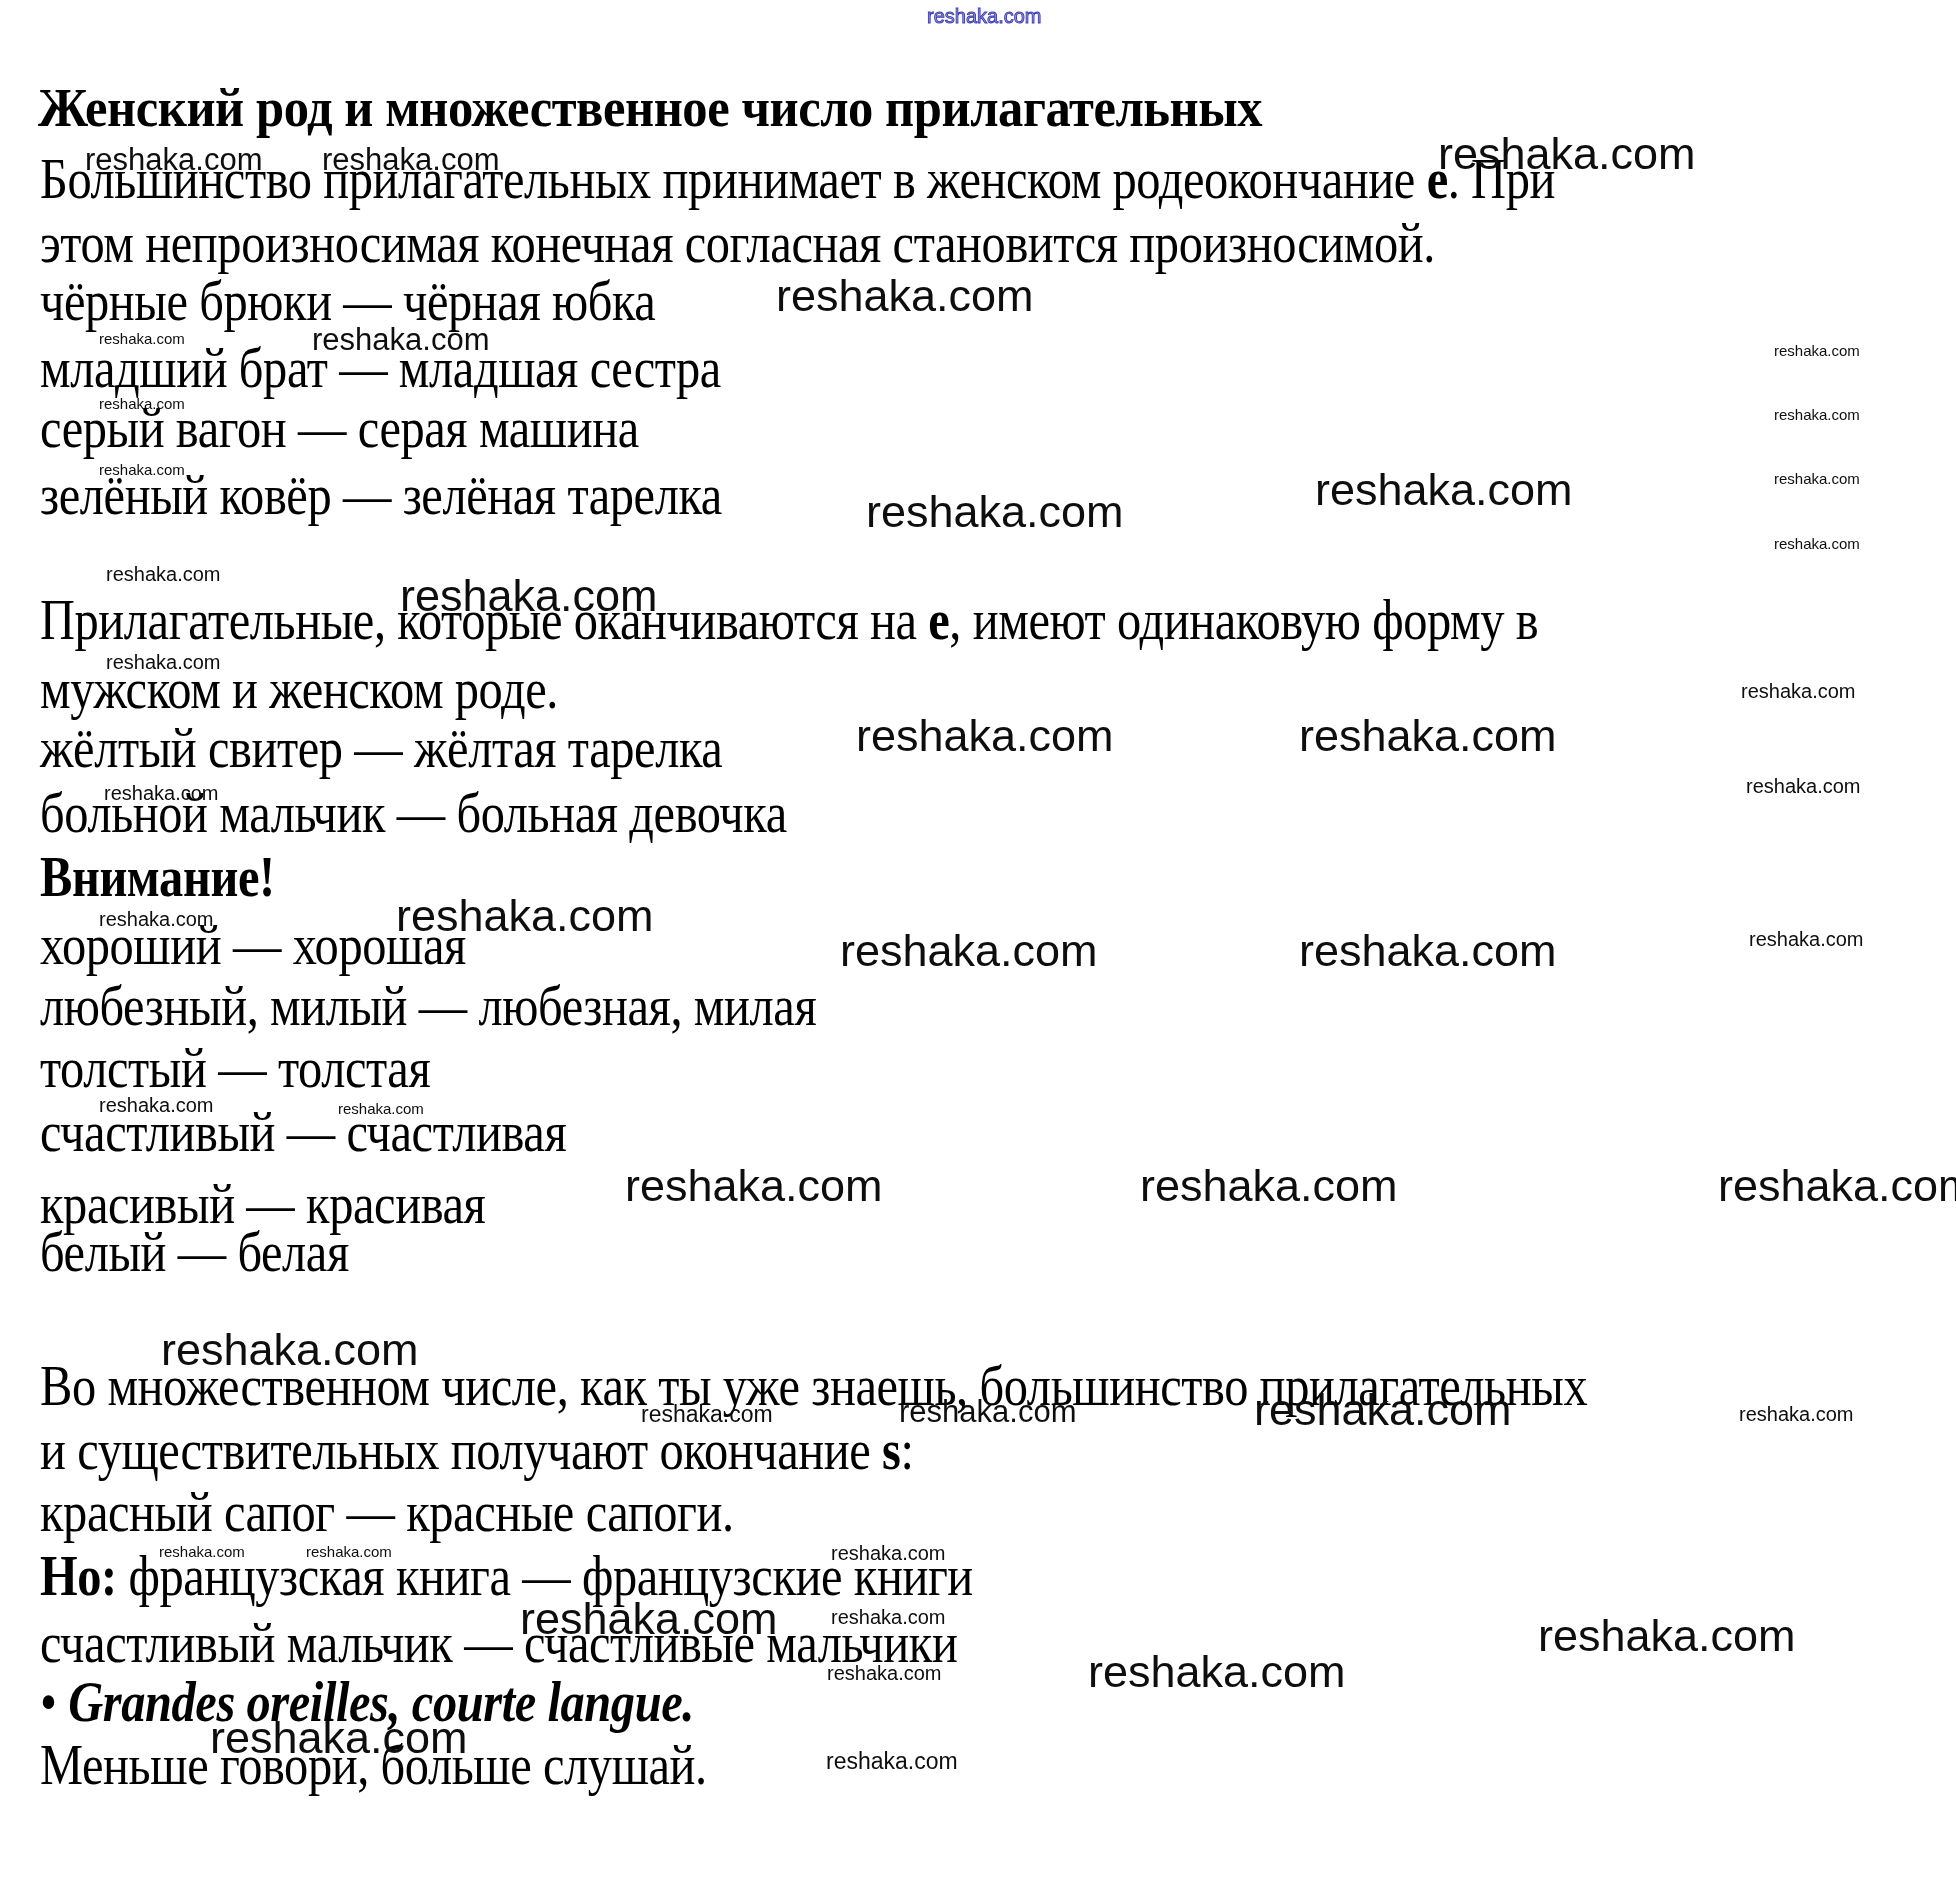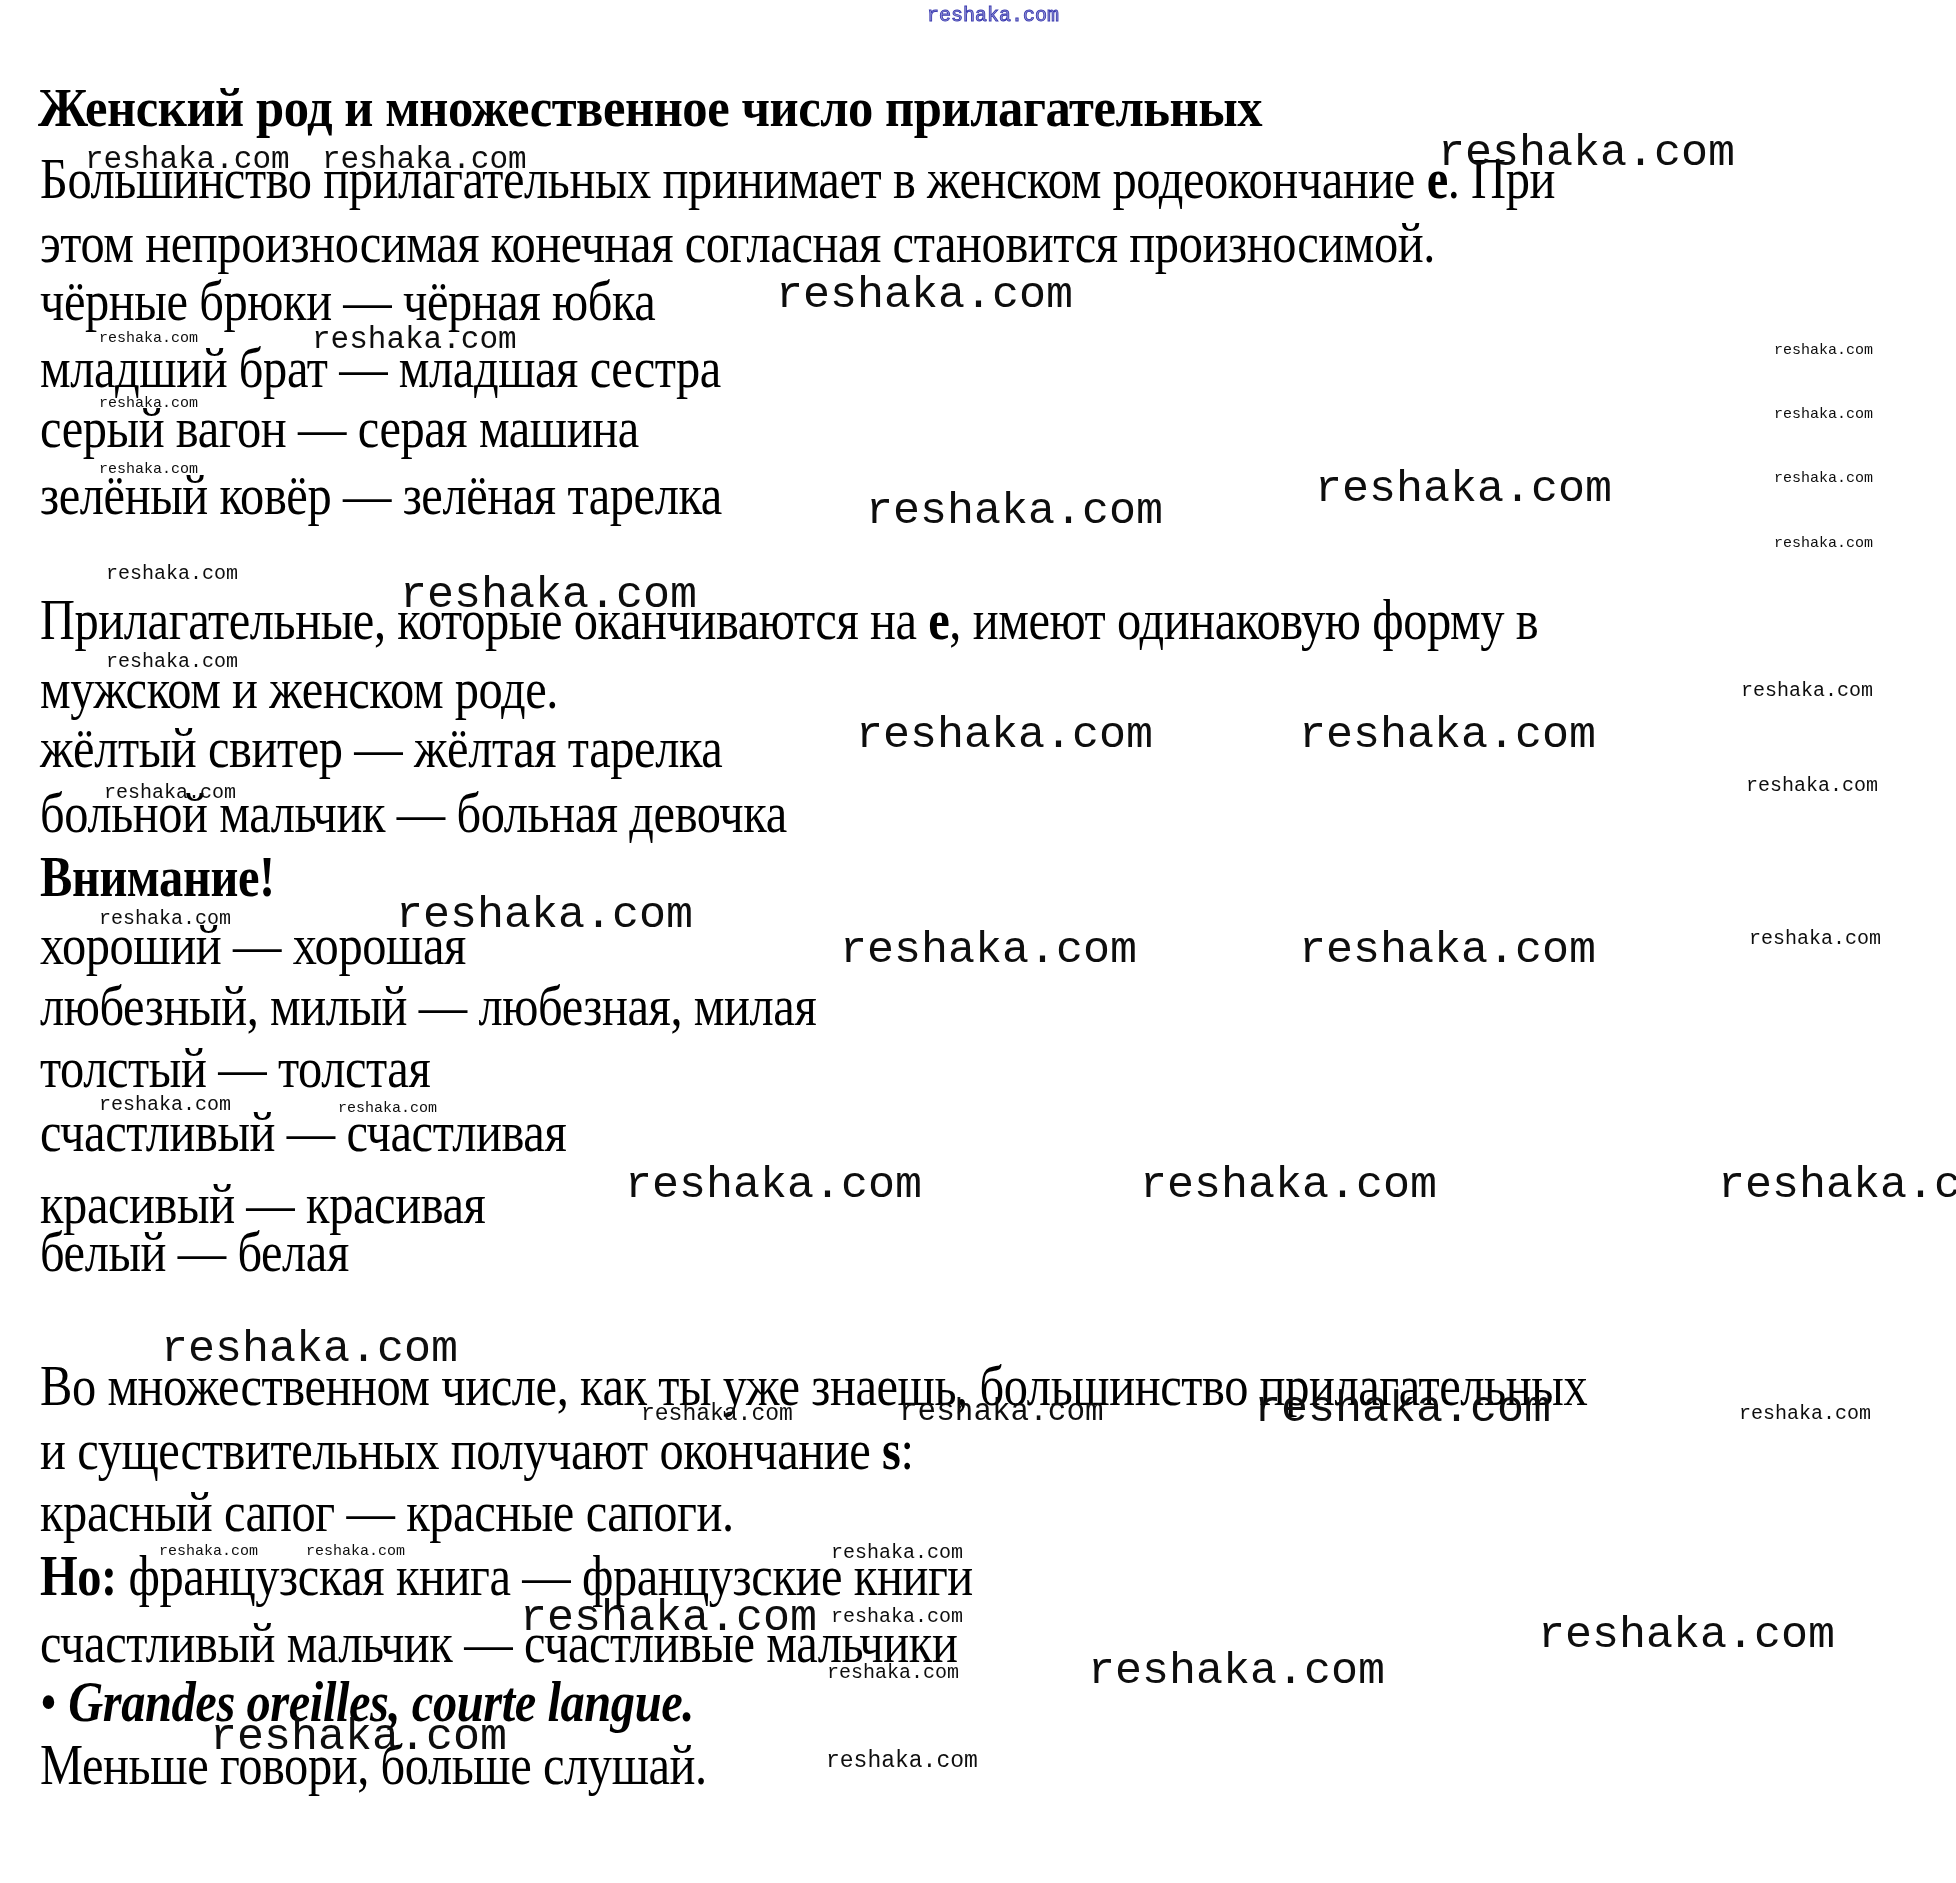--- a/index.html
+++ b/index.html
@@ -24,21 +24,21 @@
   .tl.title{
     font-size:55px;
     font-weight:bold;
     transform:scaleX(0.92);
     left:38px;
   }
   .seg-b{font-weight:bold;}
   .seg-i{font-style:italic;}
   .wm{
     position:absolute;
-    font-family:Liberation Mono, monospace;
+    font-family:Liberation Sans, sans-serif;
     color:#0e0e0e;
     white-space:nowrap;
     line-height:1;
   }
   .wm-big{font-size:45px;}
   .wm-med{font-size:31px;}
   .wm-small{font-size:23px;}
   .wm-t20{font-size:20px;}
   .wm-t17{font-size:15px;}
   .wm-blue{

